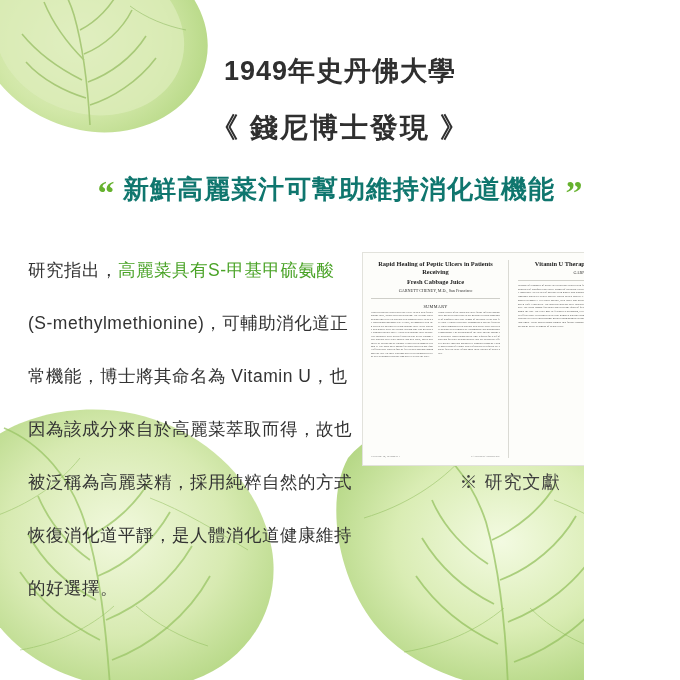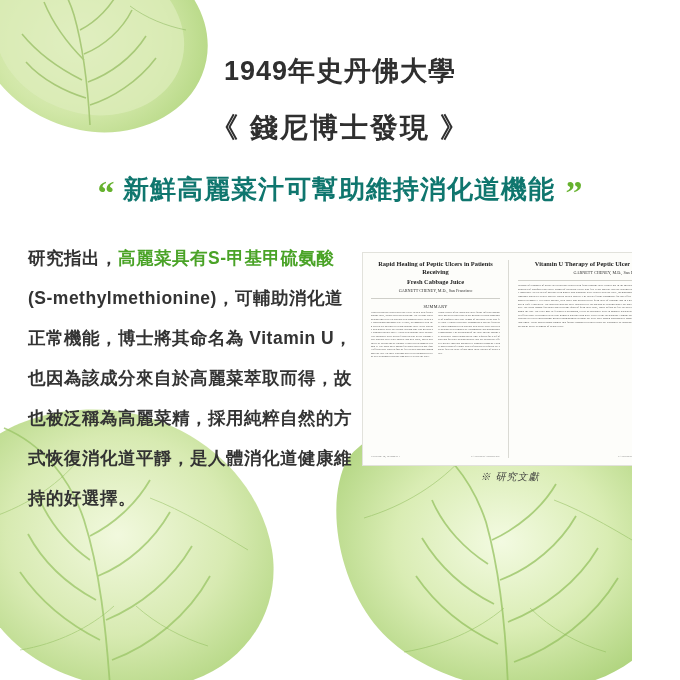--- a/index.html
+++ b/index.html
@@ -12,21 +12,20 @@
     background: #ffffff;
     font-family: "Liberation Sans", sans-serif;
     overflow: hidden;
   }
   .page {
     position: relative;
     width: 584px;
     height: 680px;
     background: #ffffff;
     overflow: hidden;
-    padding-left: 48px;
   }
 
   
   .leaf {
     position: absolute;
     pointer-events: none;
   }
   .leaf svg { display: block; }
 
   .leaf-top-left  { left: -30px;  top: -70px;  }
@@ -83,28 +82,27 @@
     color: #0f766e;
     font-size: 26px;
     font-weight: bold;
     letter-spacing: 1px;
   }
 
   
   .body-copy {
     position: absolute;
     left: 28px;
-    top: 238px;
+    top: 244px;
     width: 330px;
     z-index: 5;
     font-size: 17.5px;
-    line-height: 40px;
+    line-height: 53px;
     color: #333333;
     letter-spacing: 0.5px;
-    font-weight: bold;
   }
   .body-copy .hl {
     color: #4aa327;
   }
 
   
   .paper-wrap {
     position: absolute;
     left: 362px;
     top: 252px;
@@ -186,25 +184,24 @@
     justify-content: space-between;
   }
 
   
   .caption {
     position: absolute;
     left: 430px;
     top: 470px;
     width: 160px;
     text-align: center;
-    font-size: 10px;
+    font-size: 18px;
     color: #3d3d3d;
     z-index: 7;
     letter-spacing: 1px;
-    font-style: italic;
   }
 </style>
 </head>
 <body>
 
 <div class="page">
 
   <div class="leaf leaf-top-left">
     <svg width="300" height="230" viewBox="0 0 300 230">
       <defs>

